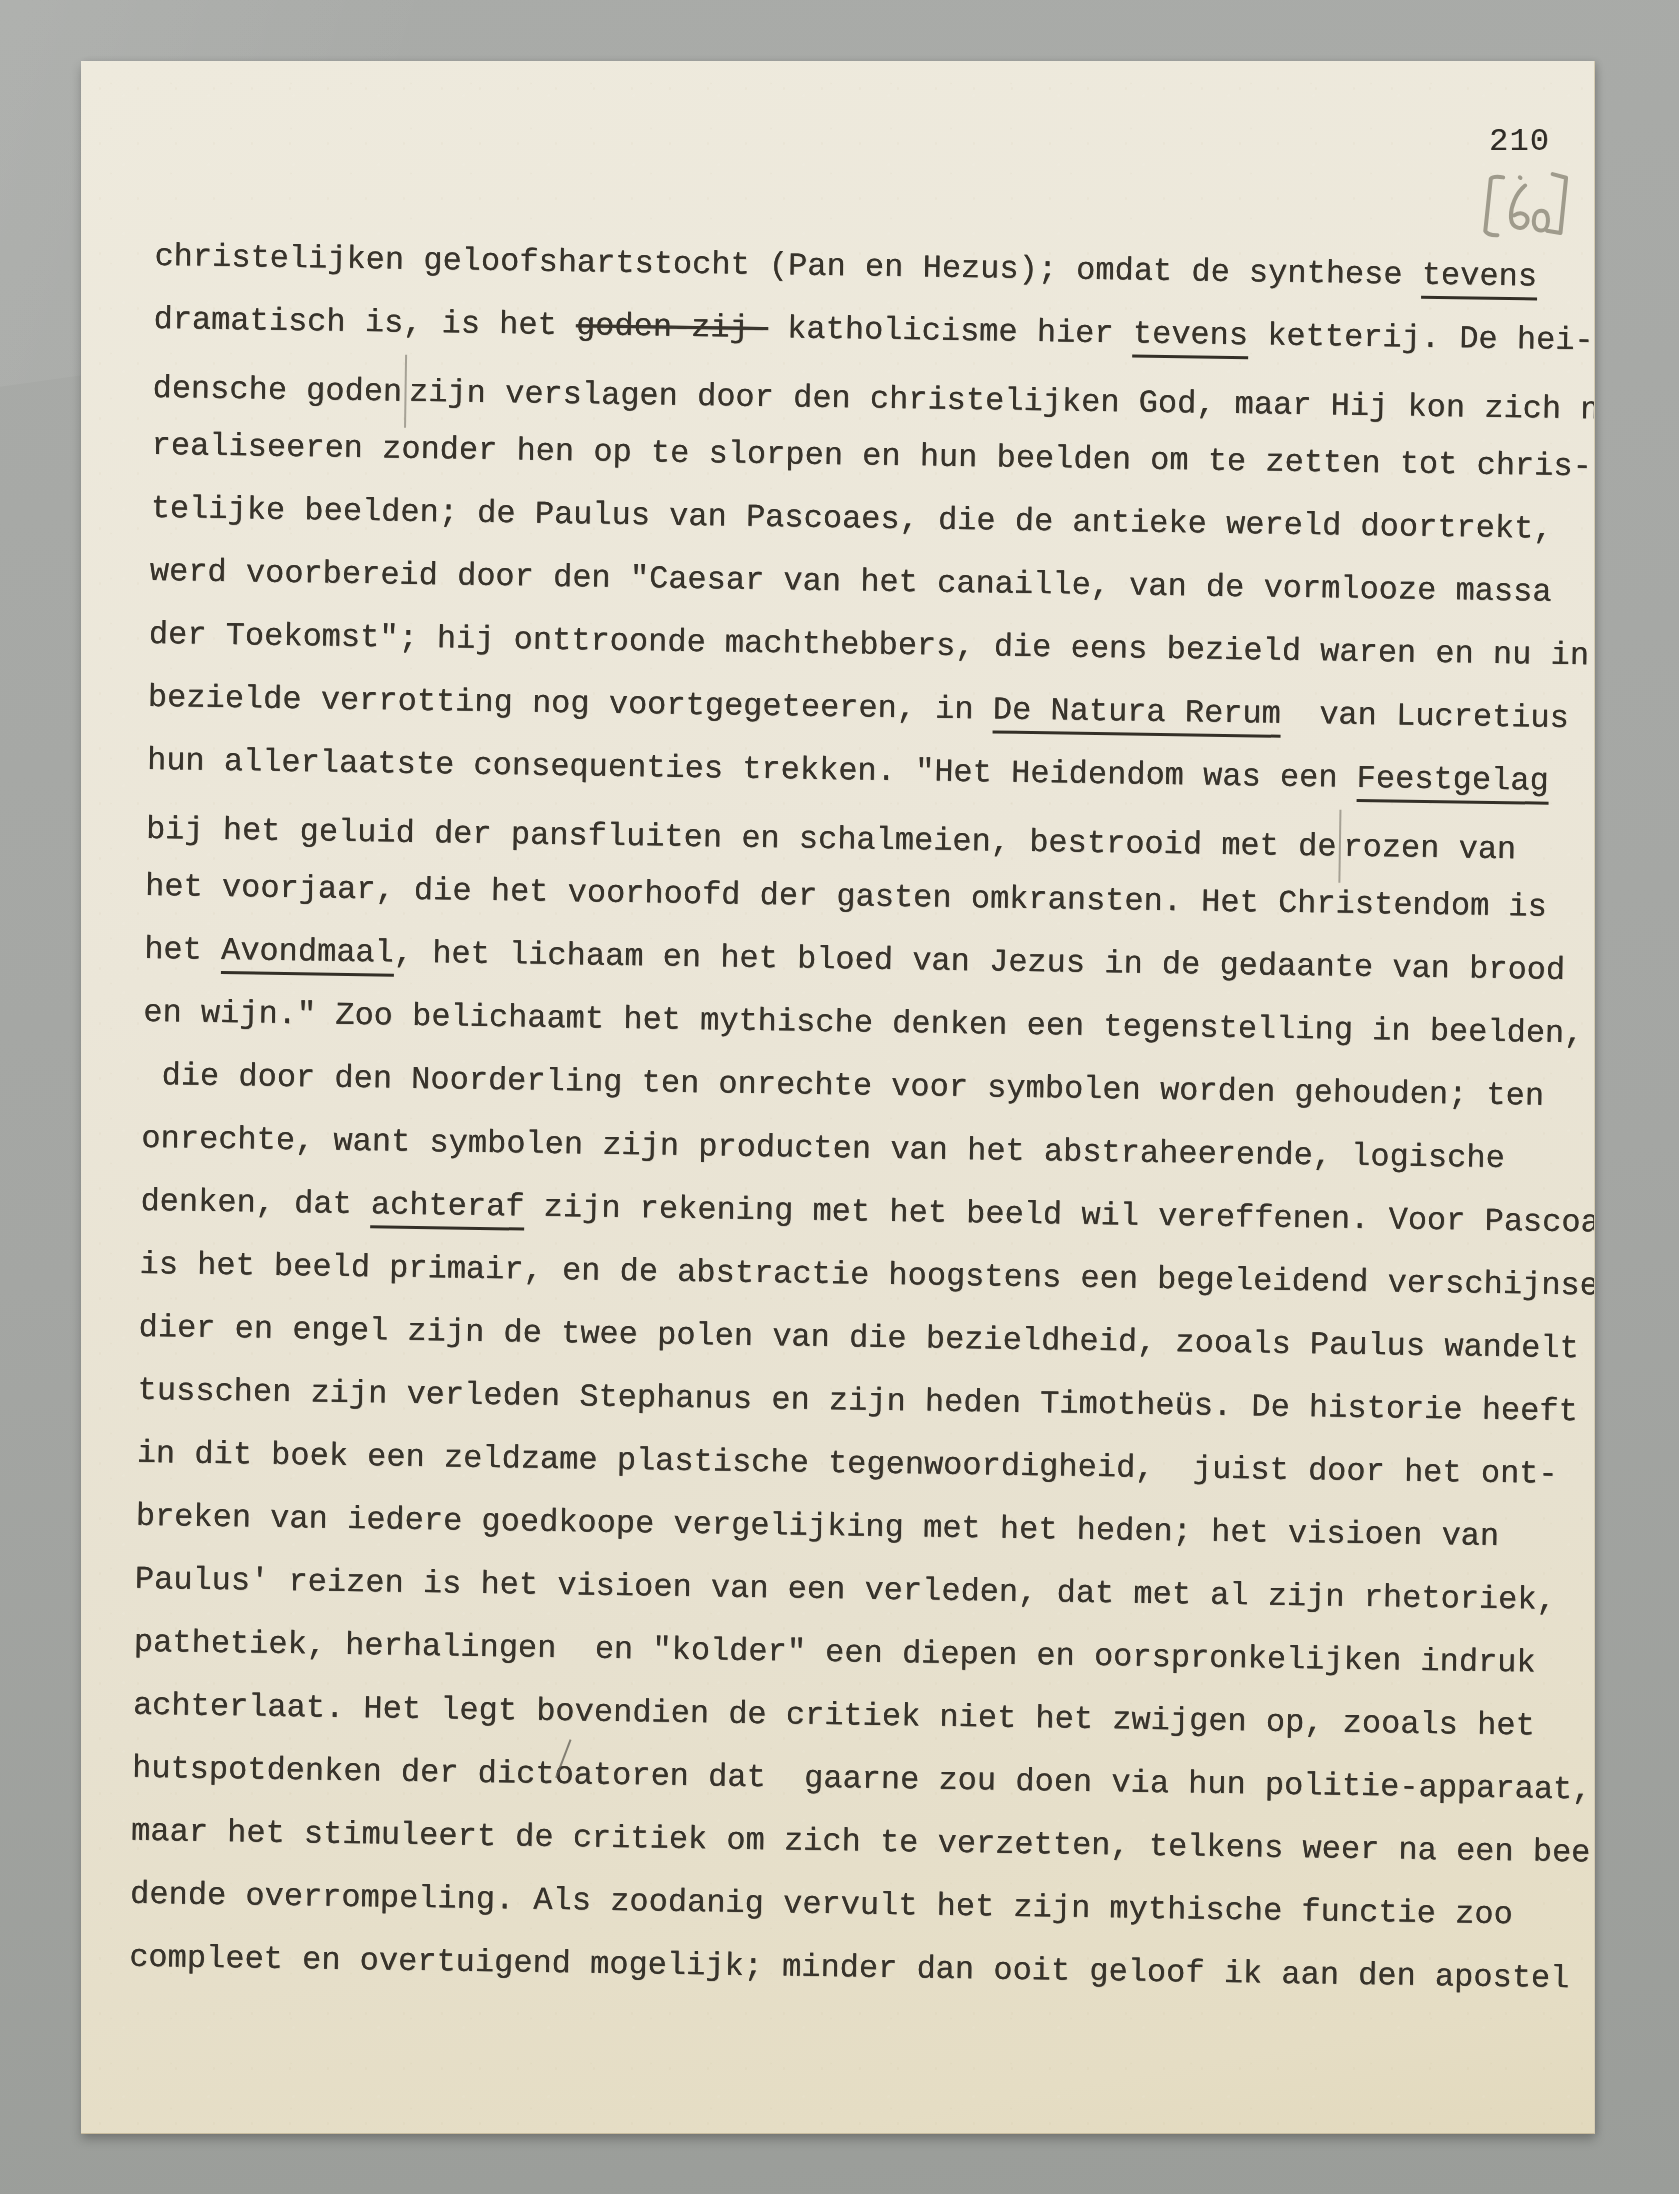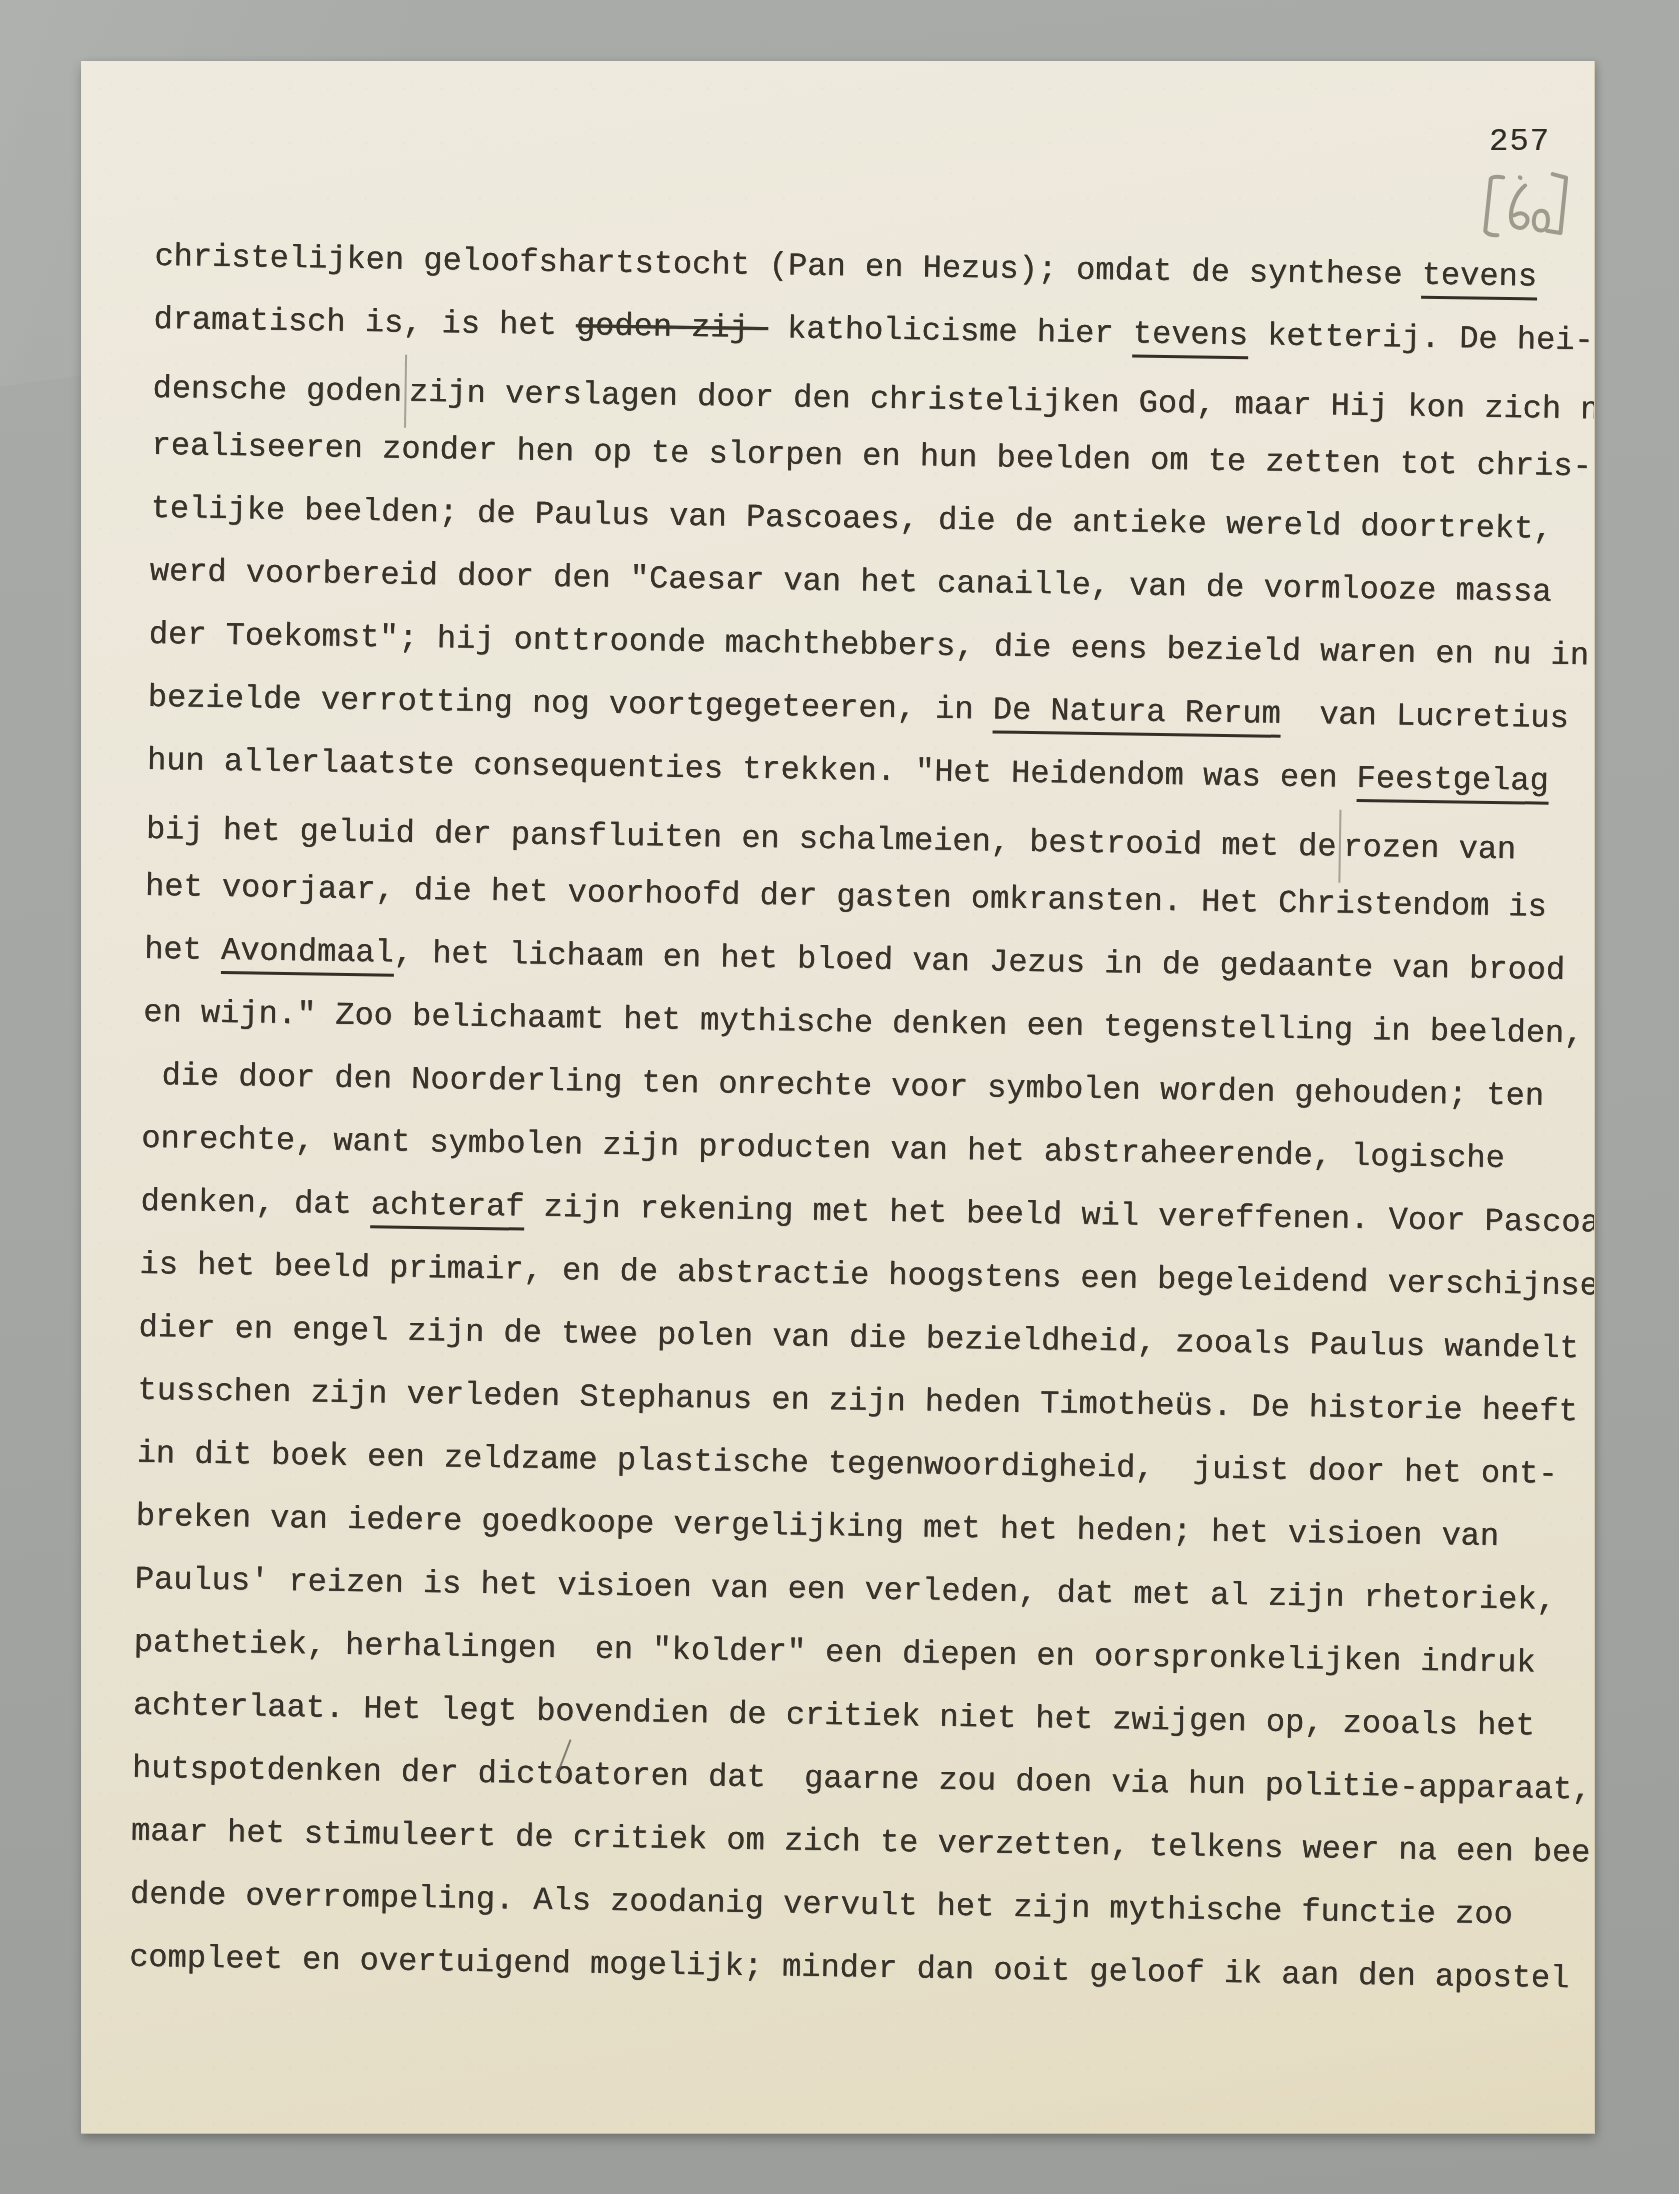--- a/index.html
+++ b/index.html
@@ -78,21 +78,21 @@
     transform: rotate(10deg);
   }
 </style>
 </head>
 <body>
 
 <div class="backdrop-streak"></div>
 
 <div class="paper">
 
-  <div class="page-number">257</div>
+  <div class="page-number">210</div>
 
   <svg class="annotation" viewBox="0 0 146 124" role="img" aria-label="[60]">
     <g fill="none" stroke="#989486" stroke-width="6.5" stroke-linecap="round" stroke-linejoin="round" opacity="0.92">
       <path d="M36 16 Q20 14 16 19 L10 104 Q14 111 30 110"></path>
       <path d="M72 28 C58 40 49 63 51 82 C53 98 71 103 77 89 C81 77 69 68 56 77"></path>
       <path d="M100 68 C92 68 88 76 88 85 C88 94 93 100 100 100 C107 100 111 94 111 85 C111 76 108 68 100 68"></path>
       <path d="M116 8 L138 13 L132 103 L110 100"></path>
       <path d="M63 15 L64 16"></path>
     </g>
   </svg>

